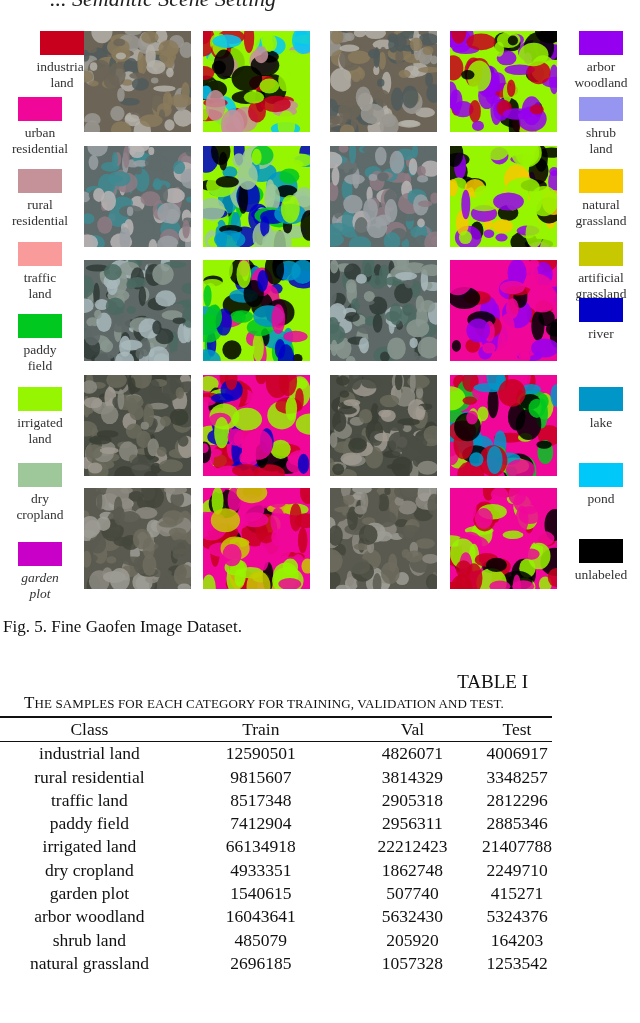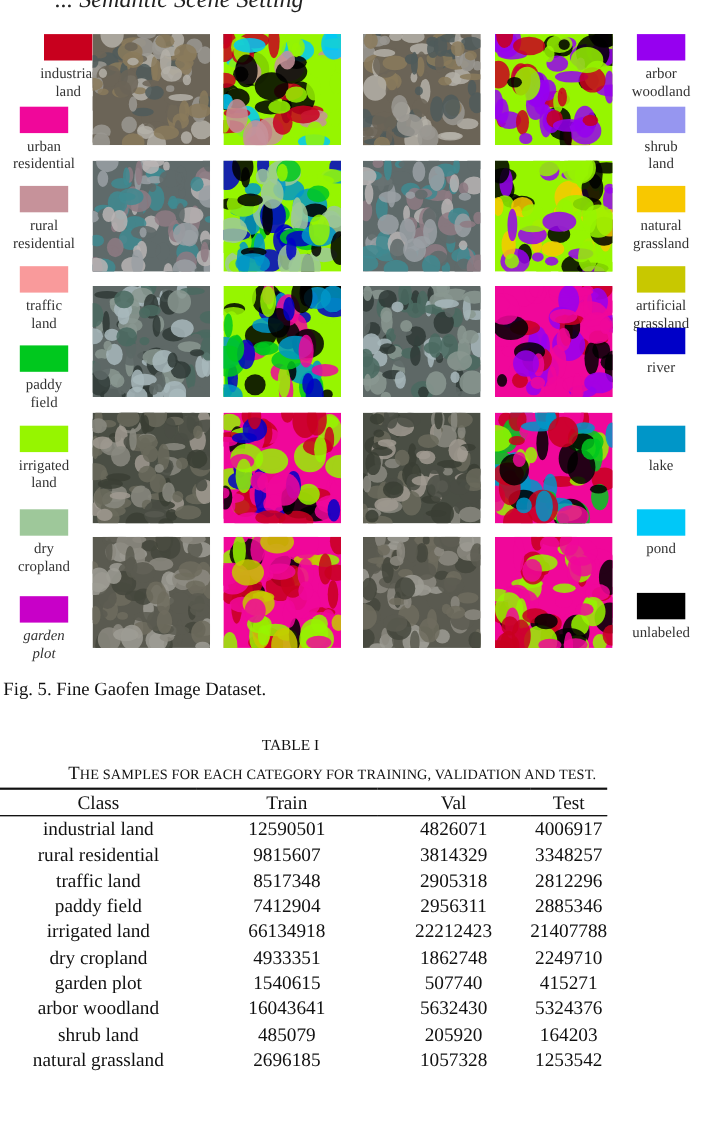--- a/index.html
+++ b/index.html
@@ -7,22 +7,22 @@
          font-family:"Liberation Serif", "DejaVu Serif", serif; color:#111; }
   .top-cut { position:absolute; left:50px; top:-14px; font-style:italic; font-size:22px; color:#222; }
   .legend { position:absolute; top:31px; width:80px; }
   .legend.left { left:0; }
   .legend.right { left:561px; }
   .leg-item { position:absolute; width:80px; text-align:center; font-size:13.5px; line-height:16px; color:#333; }
   .leg-item .sw { width:44px; height:24px; margin:0 auto 4px auto; }
   .tiles { position:absolute; left:84px; top:31px; width:472px; height:575px; }
   .tile { position:absolute; width:107px; height:101px; overflow:hidden; }
   .caption { position:absolute; left:3px; top:617px; font-size:17px; }
-  .tbl-title { position:absolute; top:671px; left:0; width:528px; text-align:center; font-size:14px; }
-  .tbl-sub { position:absolute; top:693px; left:0; width:528px; text-align:center; font-size:17px; letter-spacing:0.1px;padding-left:38px; }
+  .tbl-title { position:absolute; top:671px; left:0; width:528px; text-align:right; font-size:19px; }
+  .tbl-sub { position:absolute; top:693px; left:0; width:528px; text-align:center; font-size:17px; letter-spacing:0.1px; }
   .tbl-sub .sc { font-size:13px; }
   table { position:absolute; top:716px; left:0; width:552px; border-collapse:collapse; font-size:17.5px; }
   th, td { text-align:center; font-weight:normal; padding:0; line-height:23.3px; }
   thead tr { border-top:2px solid #111; border-bottom:1px solid #111; }
   th.c0, td.c0 { width:180px; }
   th.c1, td.c1 { width:165px; }
   th.c2, td.c2 { width:140px; }
 </style>
 </head>
 <body>

